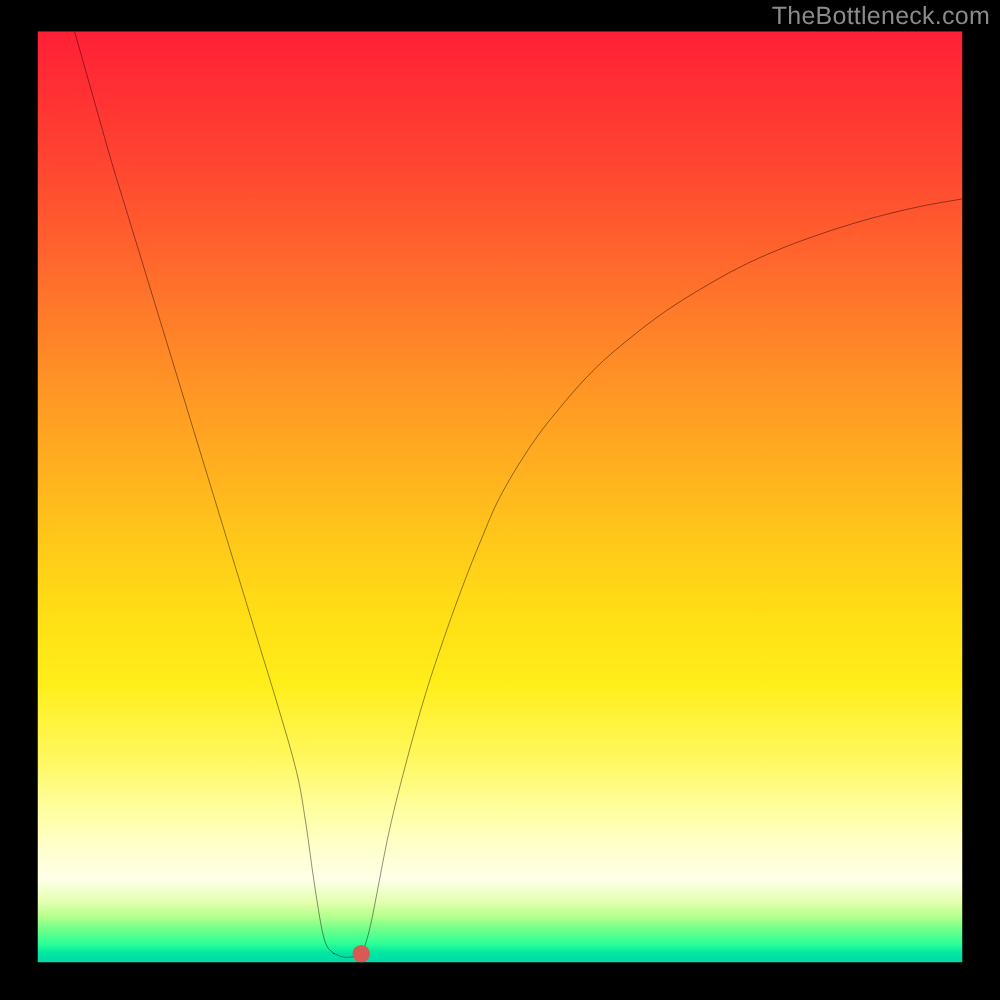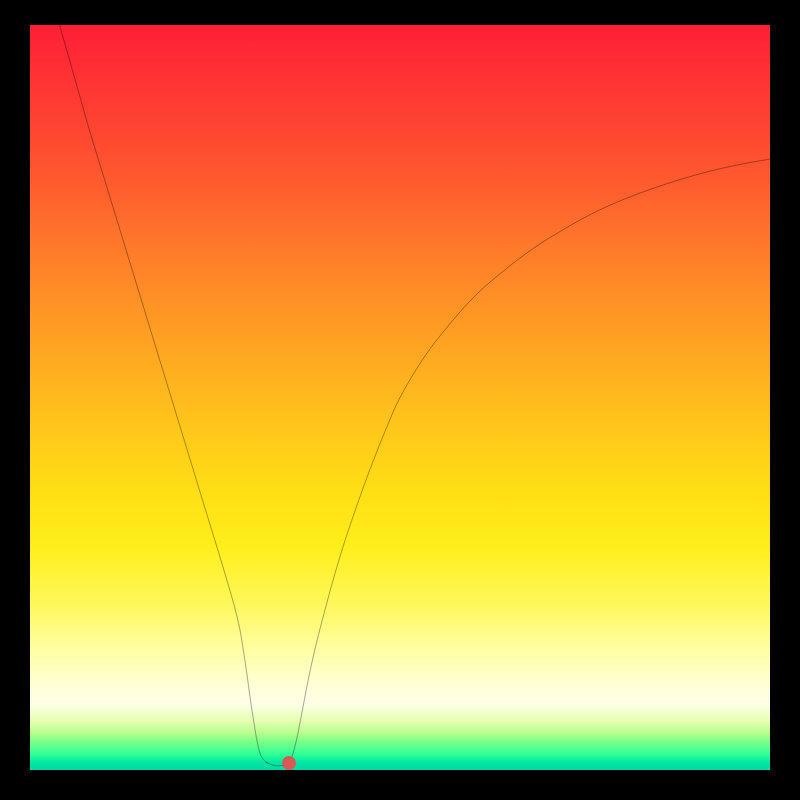--- a/index.html
+++ b/index.html
@@ -76,20 +76,21 @@
     font-size: 20px;
     font-weight: 500;
     letter-spacing: 0.2px;
     user-select: none;
   }
 </style>
 </head>
 <body>
 
 <div class="stage">
+  <div class="watermark">TheBottleneck.com</div>
 
   <div class="plot">
     <div class="gradient"></div>
 
     <svg class="curve" viewBox="0 0 100 100" preserveAspectRatio="none">
       <path id="curve-path" fill="none" stroke="#000000" stroke-width="0.35" vector-effect="non-scaling-stroke" stroke-linejoin="round" stroke-linecap="round" d="M 4 0 C 4.36 1.26, 5.28 4.48, 6 7 C 6.72 9.52, 7.28 11.57, 8 14 C 8.72 16.43, 9.28 18.16, 10 20.5 C 10.72 22.84, 11.28 24.66, 12 27 C 12.72 29.34, 13.280000000000001 31.16, 14.000000000000002 33.5 C 14.720000000000002 35.84, 15.280000000000001 37.66, 16 40 C 16.72 42.34, 17.28 44.16, 18 46.5 C 18.72 48.84, 19.28 50.66, 20 53 C 20.72 55.34, 21.28 57.16, 22 59.5 C 22.72 61.84, 23.28 63.66, 24 66 C 24.72 68.34, 25.28 70.07, 26 72.5 C 26.72 74.93, 27.460000000000004 77.25, 28.000000000000004 79.5 C 28.540000000000003 81.75, 28.639999999999997 82.75, 28.999999999999996 85 C 29.359999999999996 87.25, 29.64 89.75, 30 92 C 30.36 94.25, 30.64 96.24, 31 97.5 C 31.36 98.76, 31.82 98.73, 32 99 C 32.18 99.27, 31.82 98.928, 32 99 C 32.18 99.072, 32.64 99.328, 33 99.4 C 33.36 99.47200000000001, 33.64 99.436, 34 99.4 C 34.36 99.364, 34.82 99.236, 35 99.2 C 35.18 99.164, 34.82 99.77600000000001, 35 99.2 C 35.18 98.624, 35.46 98.376, 36 96 C 36.54 93.624, 37.28 89.24, 38 86 C 38.72 82.76, 39.28 80.7, 40 78 C 40.72 75.3, 41.28 73.34, 42 71 C 42.72 68.66, 43.28 67.07, 44 65 C 44.72 62.93, 45.28 61.39, 46 59.5 C 46.72 57.61, 47.28 56.21, 48 54.5 C 48.72 52.79, 49.1 51.71, 50 50 C 50.9 48.29, 51.92 46.61999999999999, 53 44.99999999999999 C 54.08 43.379999999999995, 54.74000000000001 42.53, 56.00000000000001 41 C 57.260000000000005 39.47, 58.56 37.94, 60 36.5 C 61.44 35.06, 62.56 34.17, 64 33 C 65.44 31.83, 66.56 30.99, 68 30 C 69.44 29.01, 70.56 28.346, 72 27.5 C 73.44 26.654, 74.56 26.019999999999996, 76 25.299999999999997 C 77.44 24.58, 78.56 24.094, 80 23.5 C 81.44 22.906, 82.56 22.503999999999998, 84 22 C 85.44 21.496000000000002, 86.56 21.132000000000005, 88 20.700000000000003 C 89.44 20.268, 90.56 19.959999999999994, 92 19.599999999999994 C 93.44 19.239999999999995, 94.56 18.988000000000003, 96 18.700000000000003 C 97.44 18.412000000000003, 99.28 18.126, 100 18"></path>
     </svg>
 
     <div id="marker" class="marker" style="left: 35%; top: 99%; background: rgb(216, 90, 84);"></div>
   </div>

